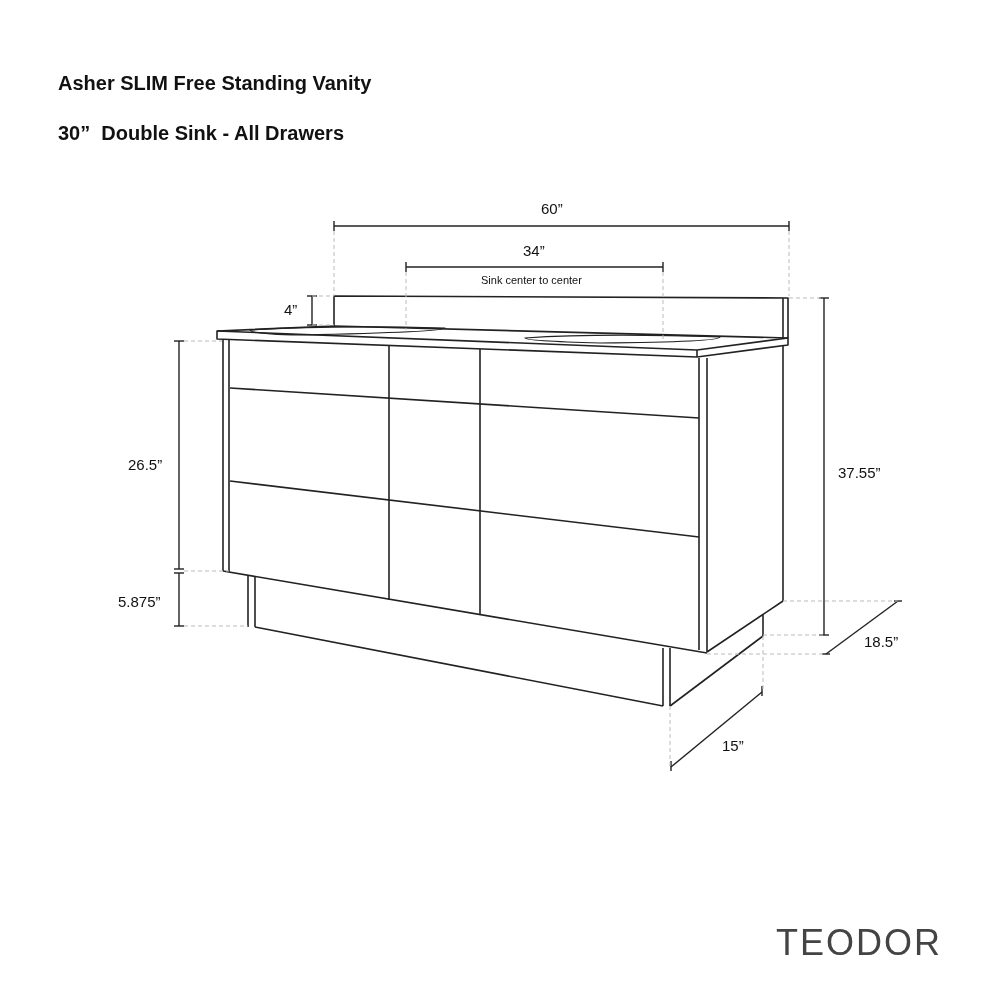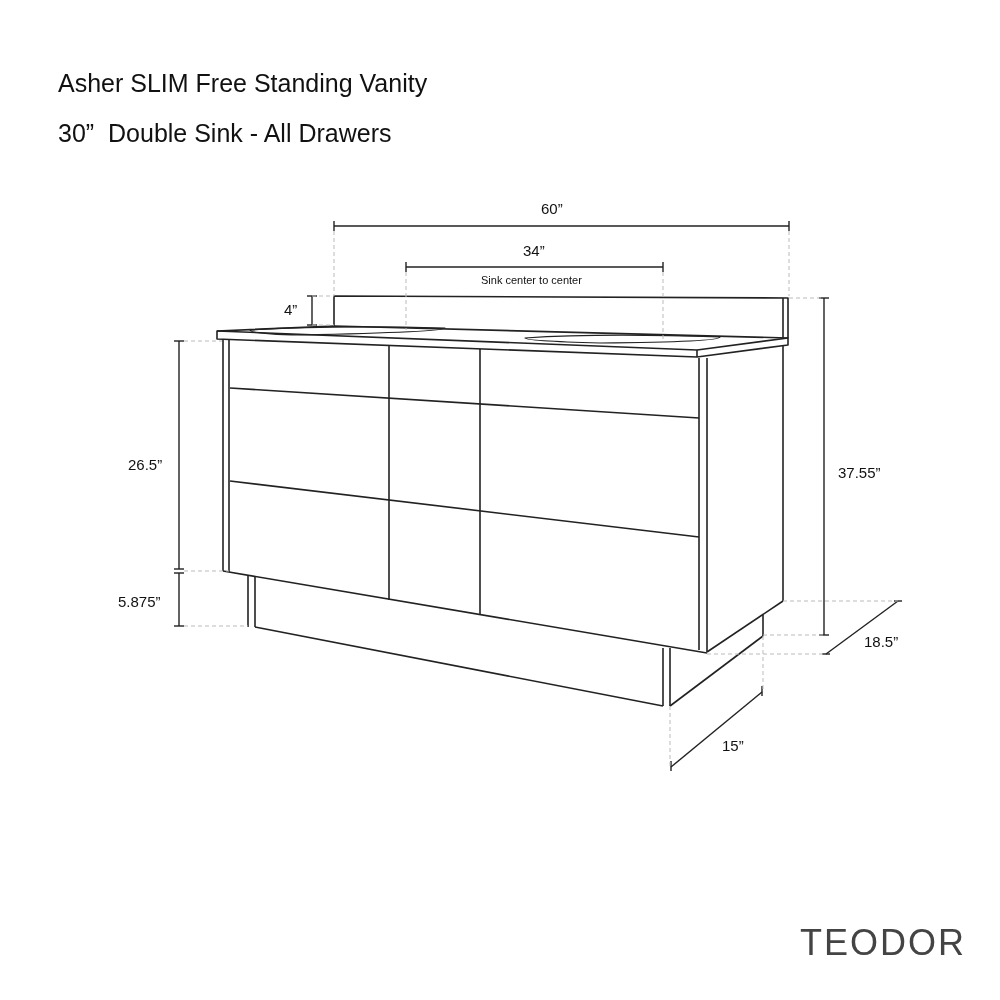--- a/index.html
+++ b/index.html
@@ -1,19 +1,19 @@
 <!DOCTYPE html>
 <html><head>
 <meta charset="utf-8">
 <style>
   html,body{margin:0;padding:0;background:#ffffff;}
   body{width:1000px;height:1000px;position:relative;overflow:hidden;font-family:"Liberation Sans","DejaVu Sans",sans-serif;color:#111;}
-  .title{position:absolute;left:58px;top:58px;font-size:25px;line-height:50px;font-weight:400;color:#111;}
+  .title{position:absolute;left:58px;top:58px;font-size:20px;line-height:50px;font-weight:700;color:#111;}
   .title div{white-space:pre;}
-  .brand{position:absolute;left:800px;top:922px;font-size:36px;letter-spacing:2px;color:#444;font-weight:300;}
+  .brand{position:absolute;left:776px;top:922px;font-size:36px;letter-spacing:2px;color:#444;font-weight:300;}
   svg{position:absolute;left:0;top:0;}
   .dim{font-size:15px;fill:#111;font-family:"Liberation Sans","DejaVu Sans",sans-serif;}
   .dim-small{font-size:11px;fill:#111;font-family:"Liberation Sans","DejaVu Sans",sans-serif;}
 </style>
 </head>
 <body>
 
 <div class="title">
   <div>Asher SLIM Free Standing Vanity</div>
   <div>30”  Double Sink - All Drawers</div>

